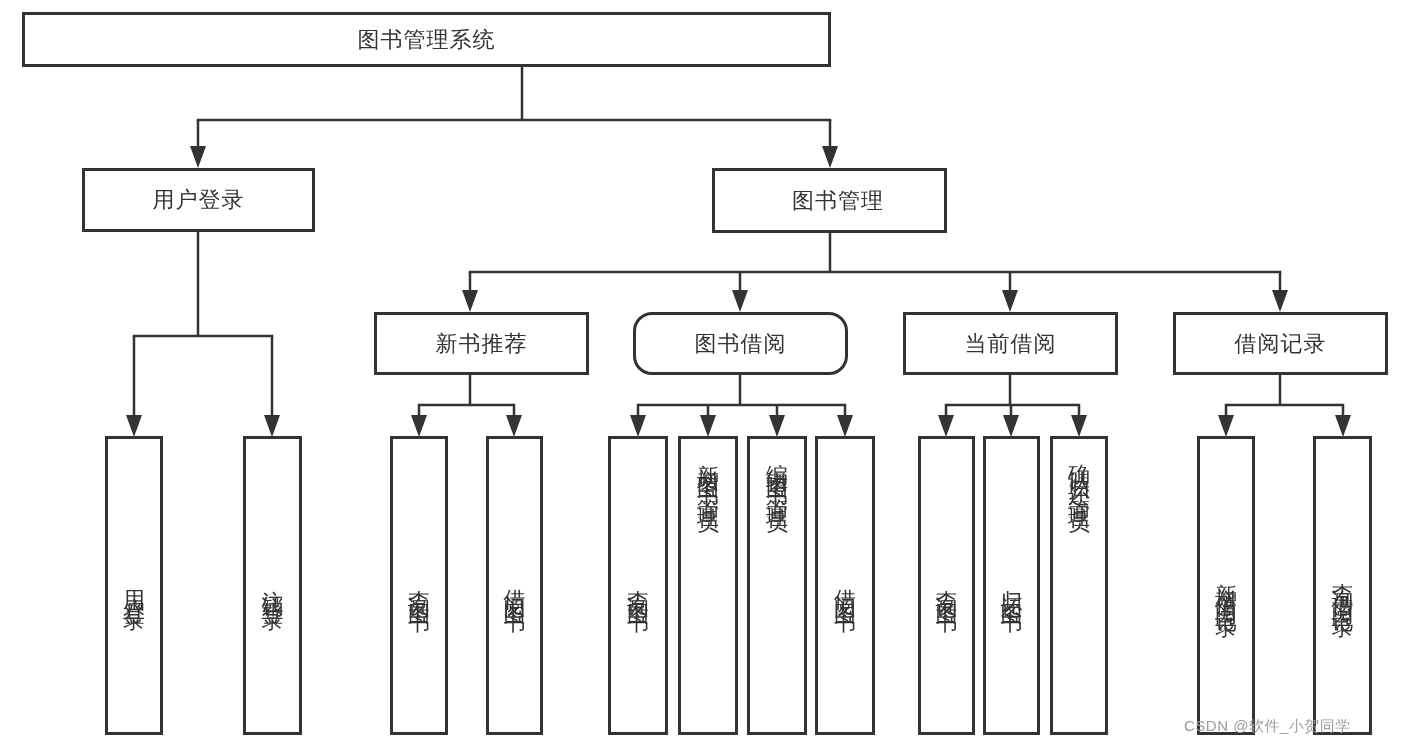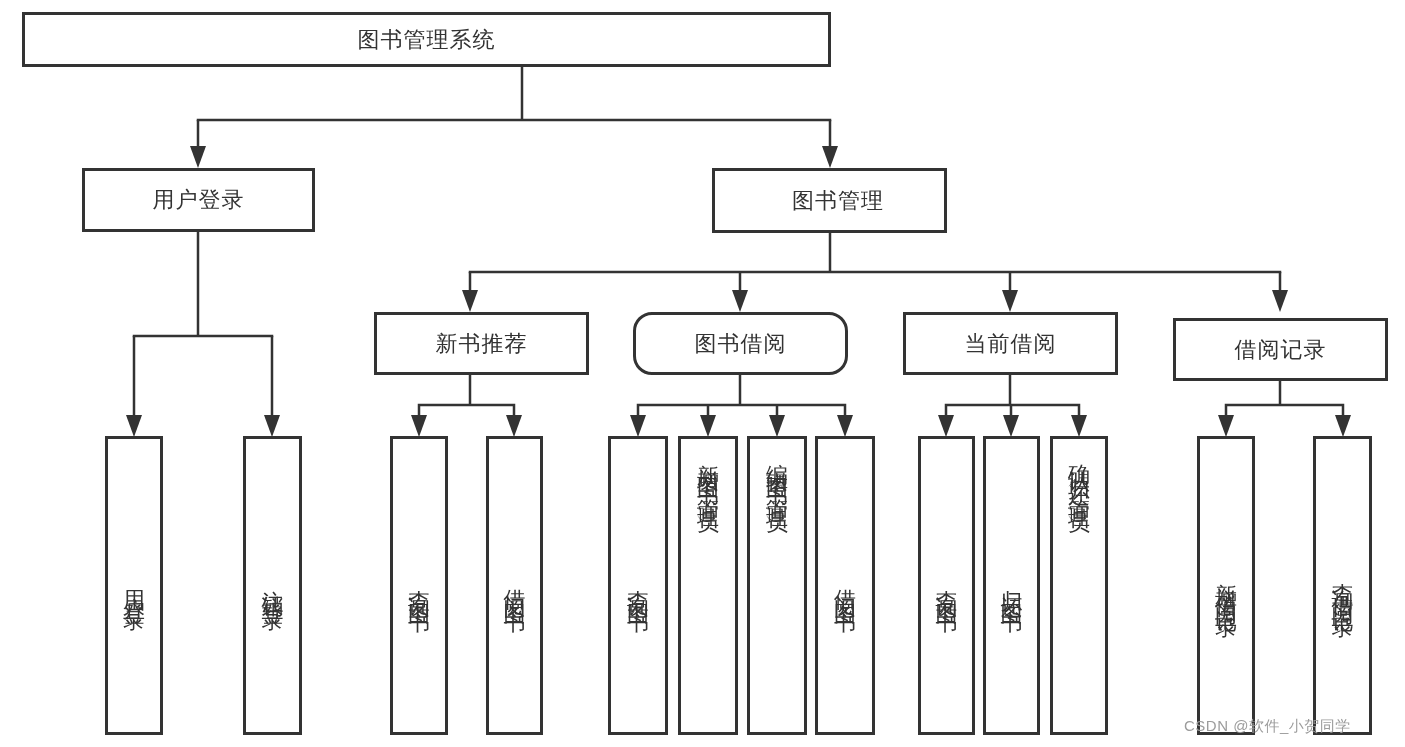--- a/index.html
+++ b/index.html
@@ -126,21 +126,21 @@
   </svg>
 
   <div class="box" style="left:22px; top:12px; width:809px; height:55px;font-family:Liberation Serif, serif;">图书管理系统</div>
 
   <div class="box" style="left:82px; top:168px; width:233px; height:64px;">用户登录</div>
   <div class="box" style="left:712px; top:168px; width:235px; height:65px;padding-left:17px;">图书管理</div>
 
   <div class="box" style="left:363px; top:312px; width:215px; height:63px;margin-left:11px;">新书推荐</div>
   <div class="box" style="left:633px; top:312px; width:215px; height:63px;border-radius:19px;">图书借阅</div>
   <div class="box" style="left:903px; top:312px; width:215px; height:63px;">当前借阅</div>
-  <div class="box" style="left:1173px; top:312px; width:215px; height:63px;margin-top:6px;">借阅记录</div>
+  <div class="box" style="left:1173px; top:312px; width:215px; height:63px;">借阅记录</div>
 
   <div class="leaf" style="left:105px; width:58px;">
     <span class="v">用户登录</span>
   </div>
   <div class="leaf" style="left:243px; width:59px;">
     <span class="v">注销登录</span>
   </div>
 
   <div class="leaf" style="left:390px; width:58px;">
     <span class="v">查询图书</span>

